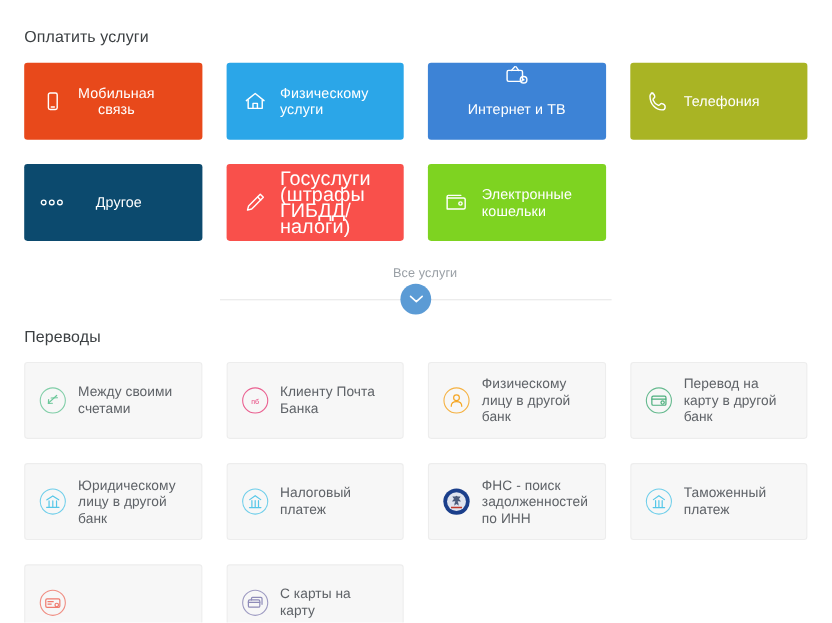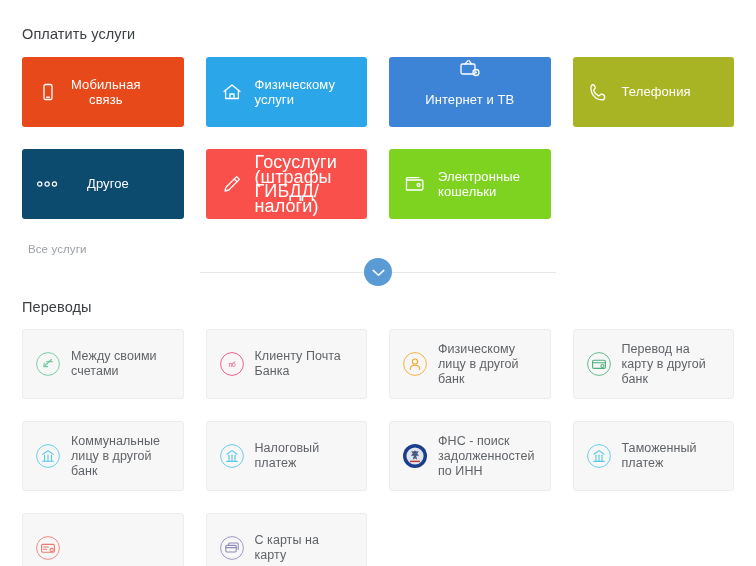--- a/index.html
+++ b/index.html
@@ -65,22 +65,23 @@
 
   
   .all-services {
     position: relative;
     margin-top: 24px;
     height: 56px;
   }
   .all-services .as-label {
     position: absolute;
     top: 0;
-    left: 6px;
+    left: 17px;
     right: 0;
+    text-align: center;
     font-size: 11.5px;
     color: #9aa0a6;
     letter-spacing: .1px;
   }
   .all-services .as-line {
     position: absolute;
     top: 29px;
     left: 178px;
     right: 178px;
     height: 1px;
@@ -288,21 +289,21 @@
         <span class="c-icon">
           <svg width="26" height="26" viewBox="0 0 26 26">
             <circle cx="13" cy="13" r="11.4" stroke="#56c7e8" stroke-width="1" fill="none" opacity=".85"></circle>
             <path d="M7.6 11.4 L13 7.8 L18.4 11.4" stroke="#56c7e8" stroke-width="1.1" fill="none" stroke-linecap="round" stroke-linejoin="round"></path>
             <line x1="7.4" y1="18.2" x2="18.6" y2="18.2" stroke="#56c7e8" stroke-width="1.1" fill="none" stroke-linecap="round" stroke-linejoin="round"></line>
             <line x1="9.6" y1="12.4" x2="9.6" y2="17.4" stroke="#56c7e8" stroke-width="1.1" fill="none" stroke-linecap="round" stroke-linejoin="round"></line>
             <line x1="13" y1="12.4" x2="13" y2="17.4" stroke="#56c7e8" stroke-width="1.1" fill="none" stroke-linecap="round" stroke-linejoin="round"></line>
             <line x1="16.4" y1="12.4" x2="16.4" y2="17.4" stroke="#56c7e8" stroke-width="1.1" fill="none" stroke-linecap="round" stroke-linejoin="round"></line>
           </svg>
         </span>
-        <span class="c-label">Коммунальные
+        <span class="c-label">Юридическому
 лицу в другой
 банк</span>
       </div>
       <div class="card">
         <span class="c-icon">
           <svg width="26" height="26" viewBox="0 0 26 26">
             <circle cx="13" cy="13" r="11.4" stroke="#56c7e8" stroke-width="1" fill="none" opacity=".85"></circle>
             <path d="M8 11.2 L13 7.6 L18 11.2" stroke="#56c7e8" stroke-width="1.1" fill="none" stroke-linecap="round" stroke-linejoin="round"></path>
             <line x1="7.8" y1="18.4" x2="18.2" y2="18.4" stroke="#56c7e8" stroke-width="1.1" fill="none" stroke-linecap="round" stroke-linejoin="round"></line>
             <line x1="10" y1="12.2" x2="10" y2="17.6" stroke="#56c7e8" stroke-width="1.1" fill="none" stroke-linecap="round" stroke-linejoin="round"></line>

